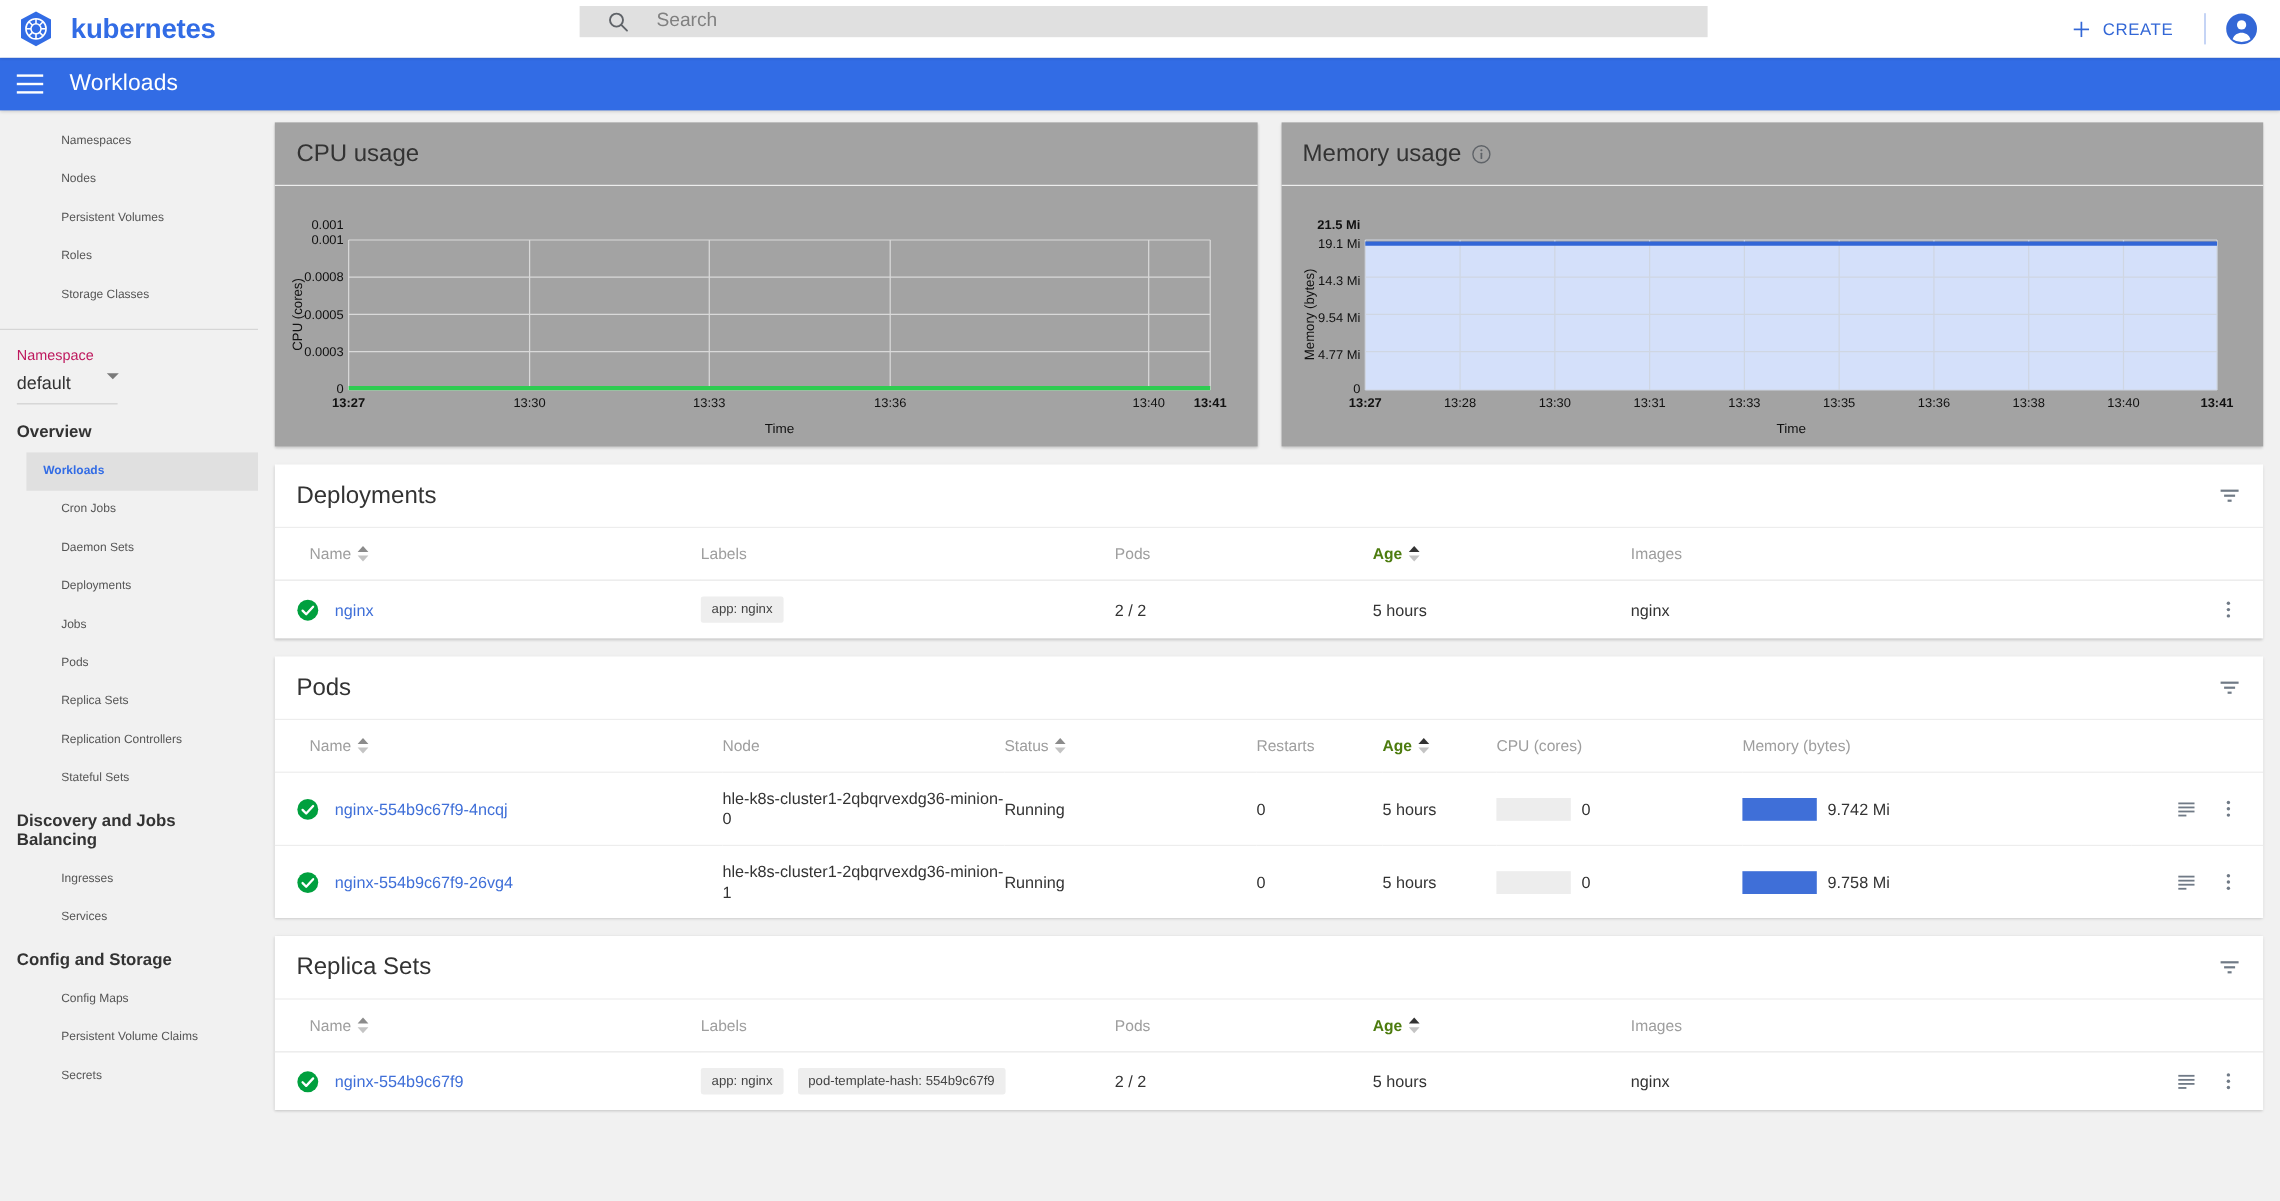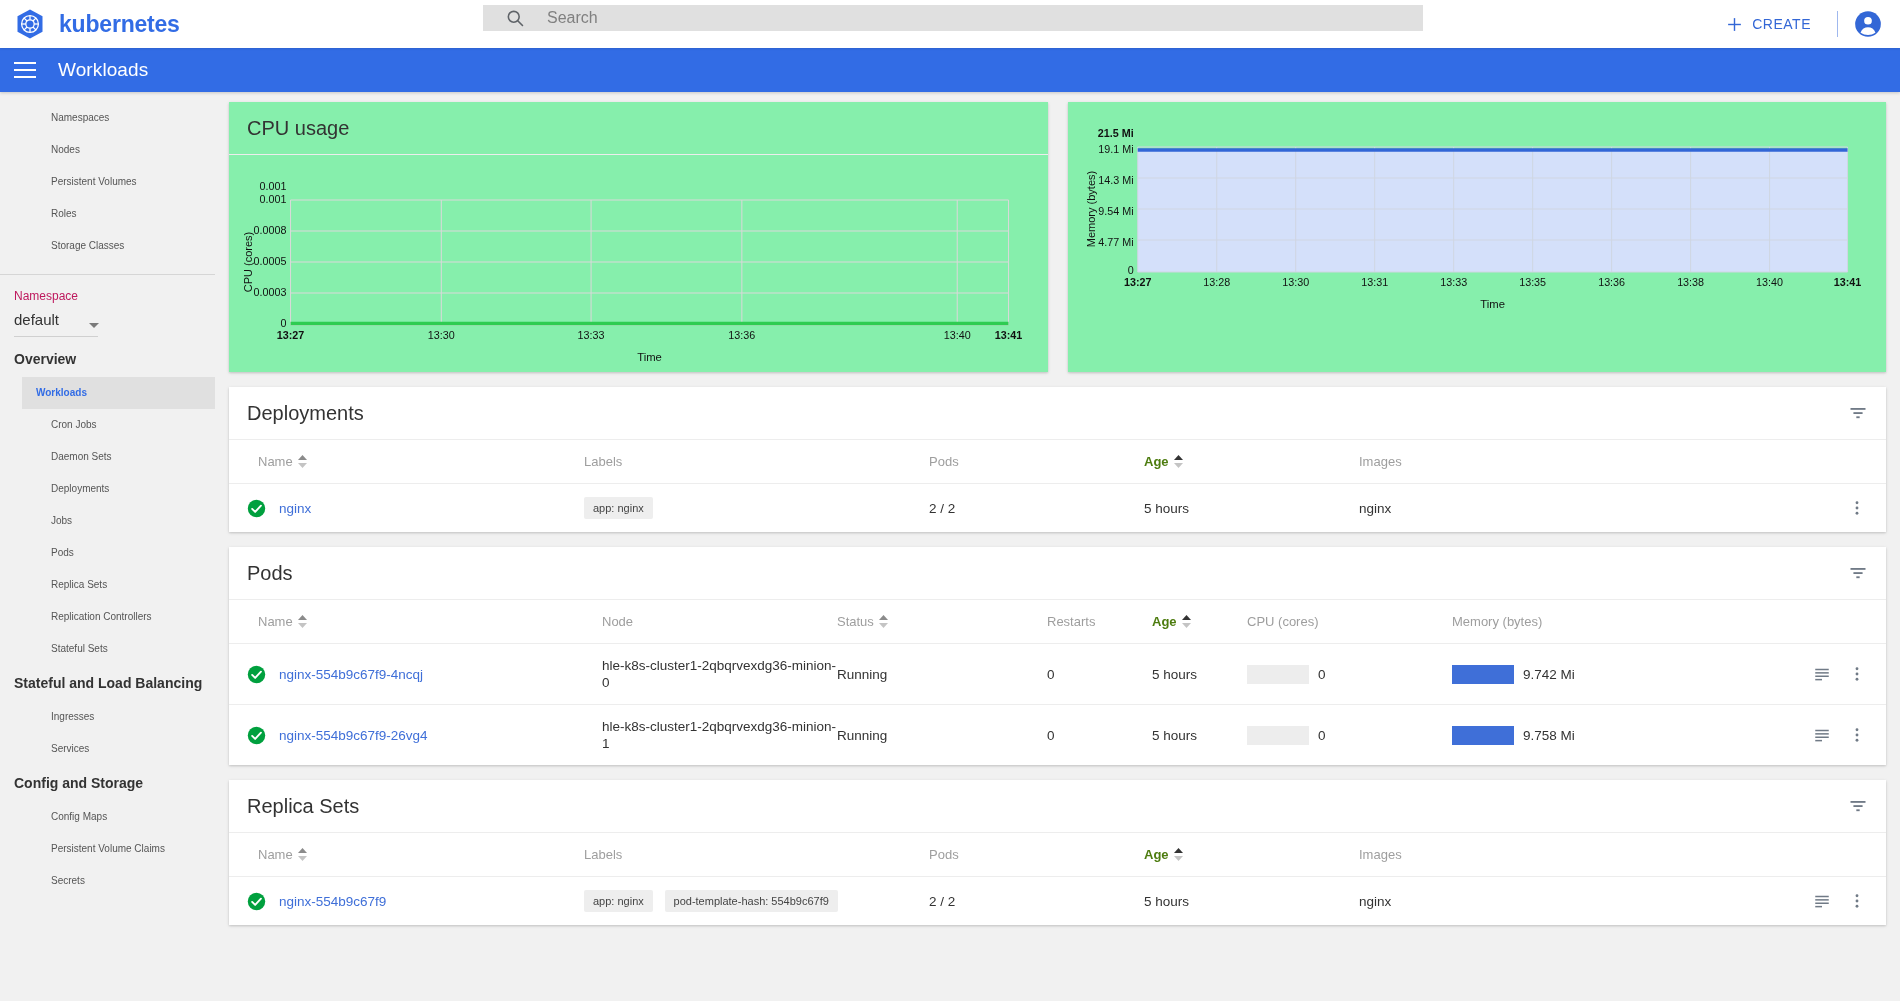--- a/index.html
+++ b/index.html
@@ -145,21 +145,21 @@
   }
   .nav-divider {
     height: 1px;
     background: #d6d6d6;
     margin: 12px 0 0 0;
   }
   .ns-block { padding: 14px 0 4px 14px; }
   .ns-label { font-size: 12px; color: #be185d; margin-bottom: 8px; }
   .ns-select {
     display: flex;
-    align-items: flex-end;
+    align-items: flex-start;
     gap: 30px;
     width: 84px;
     border-bottom: 1px solid #d0d0d0;
     padding-bottom: 8px;
     cursor: pointer;
   }
   .ns-value { font-size: 15px; color: #333; }
   .caret-down {
     width: 0; height: 0;
     border-left: 5px solid transparent;
@@ -172,21 +172,21 @@
     flex: 1;
     padding: 10px 14px 14px 14px;
     overflow: hidden;
   }
   .card {
     background: #fff;
     box-shadow: 0 1px 2px rgba(0,0,0,0.14), 0 1px 4px rgba(0,0,0,0.08);
     margin-bottom: 15px;
   }
   .graph-row { display: flex; gap: 20px; margin-bottom: 15px; }
-  .graph-card { flex: 1; background: #86efac; box-shadow: 0 1px 2px rgba(0,0,0,0.14), 0 1px 4px rgba(0,0,0,0.08); }
+  .graph-card { flex: 1; background: #a3a3a3; box-shadow: 0 1px 2px rgba(0,0,0,0.14), 0 1px 4px rgba(0,0,0,0.08); }
   .card-head {
     height: 53px;
     display: flex;
     align-items: center;
     padding: 0 18px;
     border-bottom: 1px solid #ededed;
     justify-content: space-between;
   }
   .card-title {
     font-size: 20px;
@@ -328,21 +328,21 @@
     <div class="nav-item active">Workloads</div>
     <div class="nav-item">Cron Jobs</div>
     <div class="nav-item">Daemon Sets</div>
     <div class="nav-item">Deployments</div>
     <div class="nav-item">Jobs</div>
     <div class="nav-item">Pods</div>
     <div class="nav-item">Replica Sets</div>
     <div class="nav-item">Replication Controllers</div>
     <div class="nav-item">Stateful Sets</div>
 
-    <div class="nav-section-title">Stateful and Load Balancing</div>
+    <div class="nav-section-title">Discovery and Jobs Balancing</div>
     <div class="nav-item">Ingresses</div>
     <div class="nav-item">Services</div>
 
     <div class="nav-section-title">Config and Storage</div>
     <div class="nav-item">Config Maps</div>
     <div class="nav-item">Persistent Volume Claims</div>
     <div class="nav-item">Secrets</div>
   </div>
 
   <div class="content">
@@ -391,20 +391,30 @@
               <text x="760" y="184" text-anchor="middle" font-weight="bold">13:41</text>
             </g>
 
             <text x="22" y="107" font-family="Liberation Sans, sans-serif" font-size="11" fill="#111" text-anchor="middle" transform="rotate(-90 22 107)">CPU (cores)</text>
             <text x="410" y="206" font-family="Liberation Sans, sans-serif" font-size="11" fill="#111" text-anchor="middle">Time</text>
           </svg>
         </div>
       </div>
 
       <div class="graph-card">
+        <div class="card-head">
+          <div class="card-title">
+            <span>Memory usage</span>
+            <svg class="info-icon" viewBox="0 0 24 24">
+              <circle cx="12" cy="12" r="10" fill="none" stroke="#5f6368" stroke-width="1.6"></circle>
+              <circle cx="12" cy="7.4" r="1.25" fill="#5f6368"></circle>
+              <rect x="11" y="10.4" width="2" height="7.2" rx="0.6" fill="#5f6368"></rect>
+            </svg>
+          </div>
+        </div>
         <div class="graph-area">
           <svg width="100%" height="217" viewBox="0 0 798 217" preserveAspectRatio="none">
 
             <rect x="68" y="48" width="692" height="122" fill="#d4e0fa"></rect>
             <g stroke="#cfd6e2" stroke-width="1">
               <line x1="68" y1="45" x2="760" y2="45"></line>
               <line x1="68" y1="76" x2="760" y2="76"></line>
               <line x1="68" y1="107" x2="760" y2="107"></line>
               <line x1="68" y1="138" x2="760" y2="138"></line>
               <line x1="68" y1="170" x2="760" y2="170"></line>

